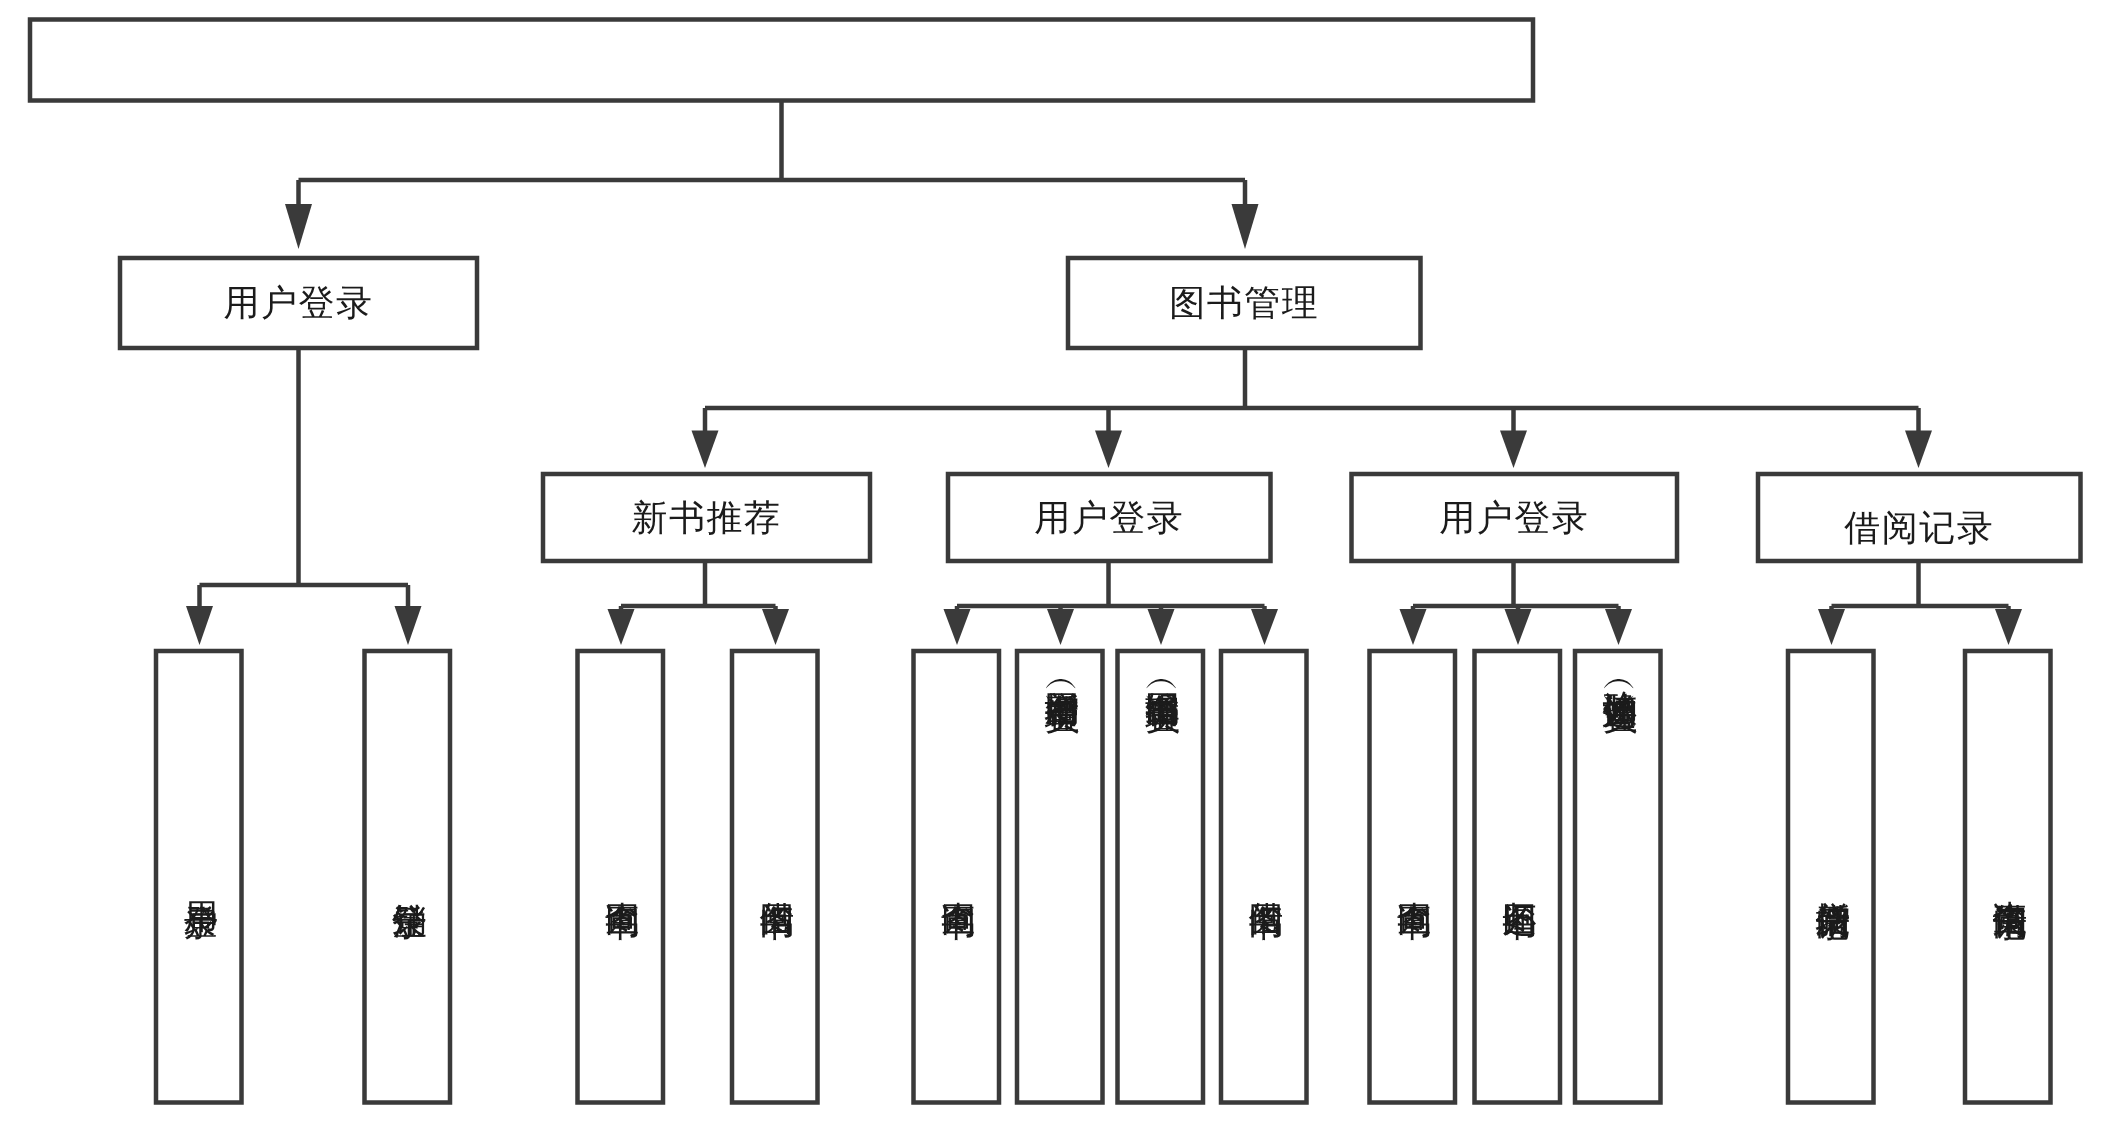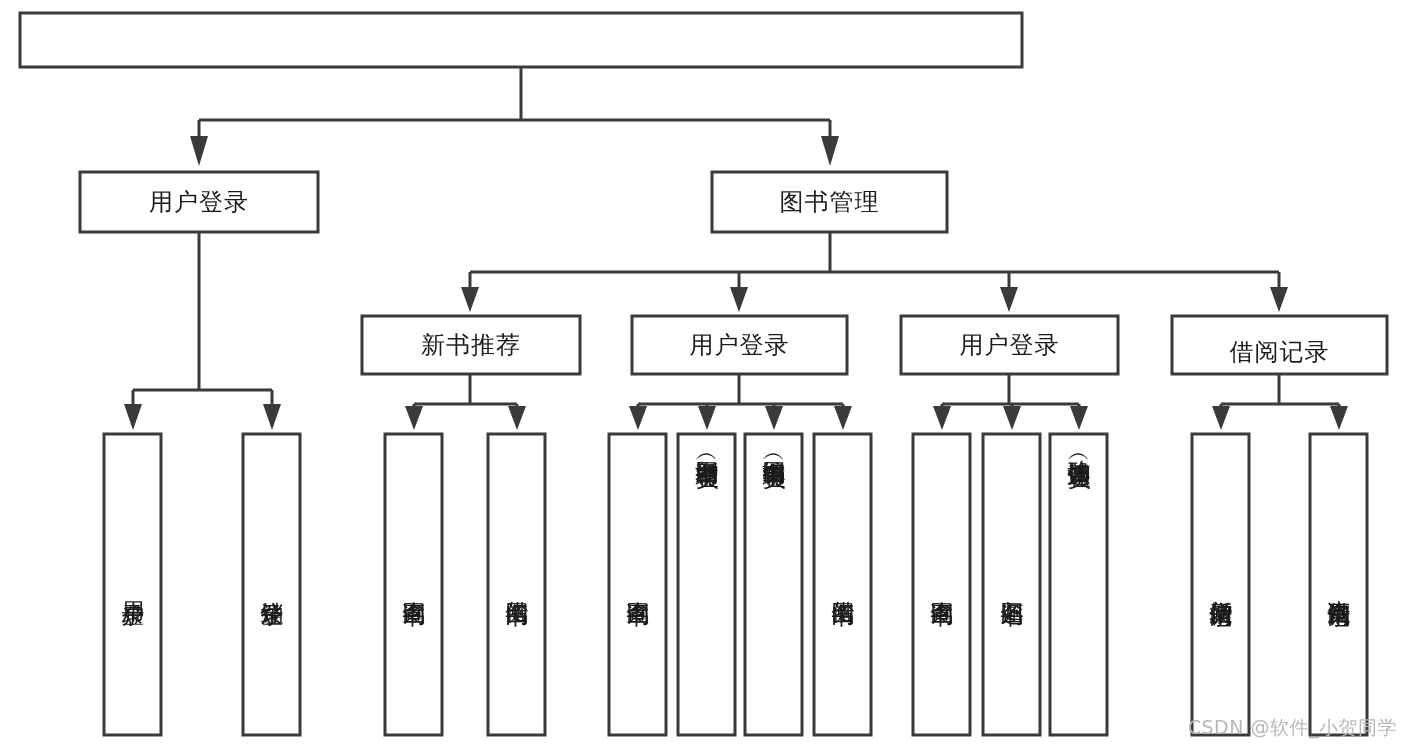--- a/index.html
+++ b/index.html
@@ -240,15 +240,14 @@
   <div class="vert-text-wrap" style="left:1050px; top:434px; width:57px; height:301px; align-items:flex-start;">
     <span class="vert-text" style="margin-top:8px;">确认归还（管理员）</span>
   </div>
   <div class="vert-text-wrap" style="left:1192px; top:434px; width:57px; height:301px;">
     <span class="vert-text">新增借阅记录</span>
   </div>
   <div class="vert-text-wrap" style="left:1310px; top:434px; width:57px; height:301px;">
     <span class="vert-text">查询借阅记录</span>
   </div>
 
-  <div id="watermark">CSDN @软件_小贺同学</div>
 
 </div>
 
 </body></html>

